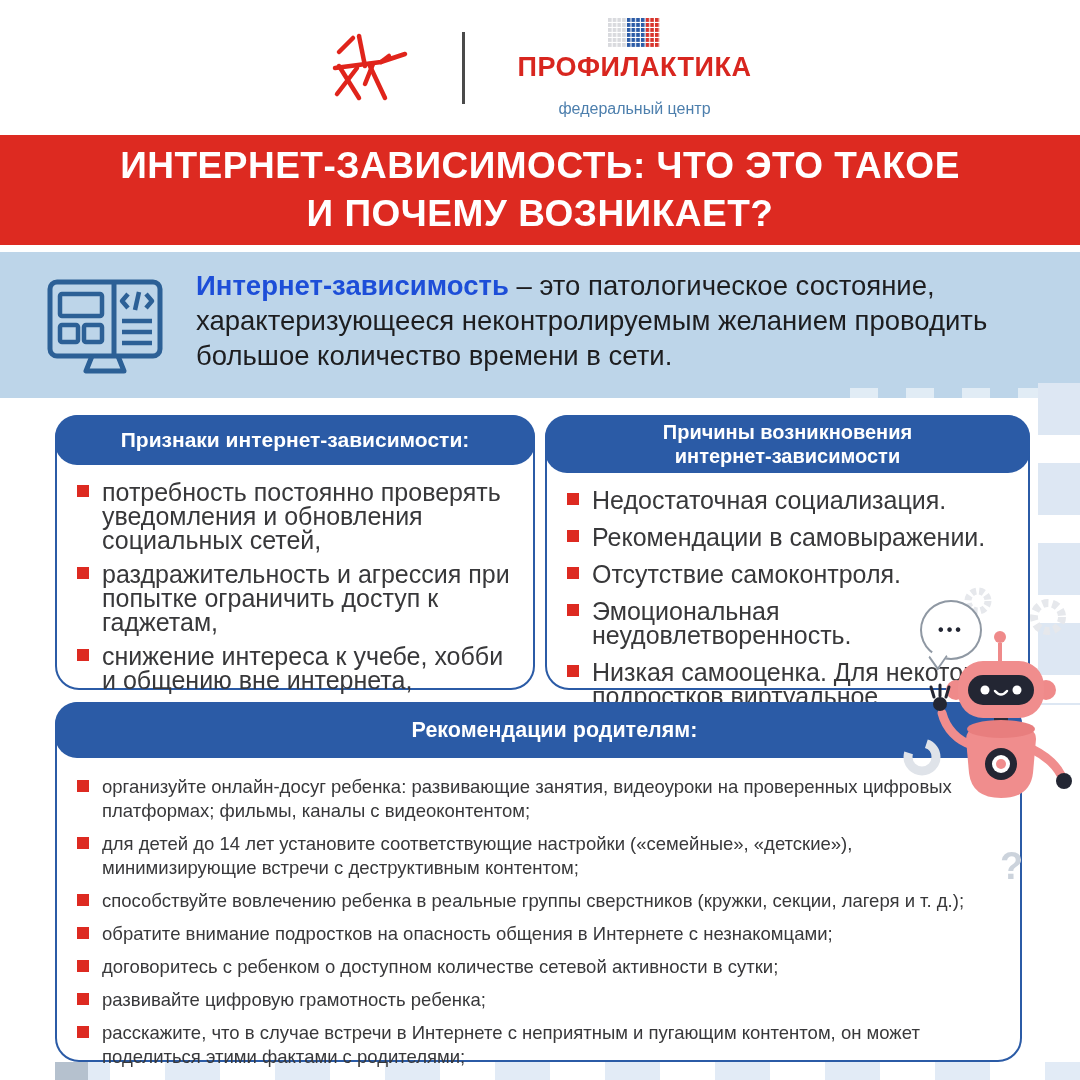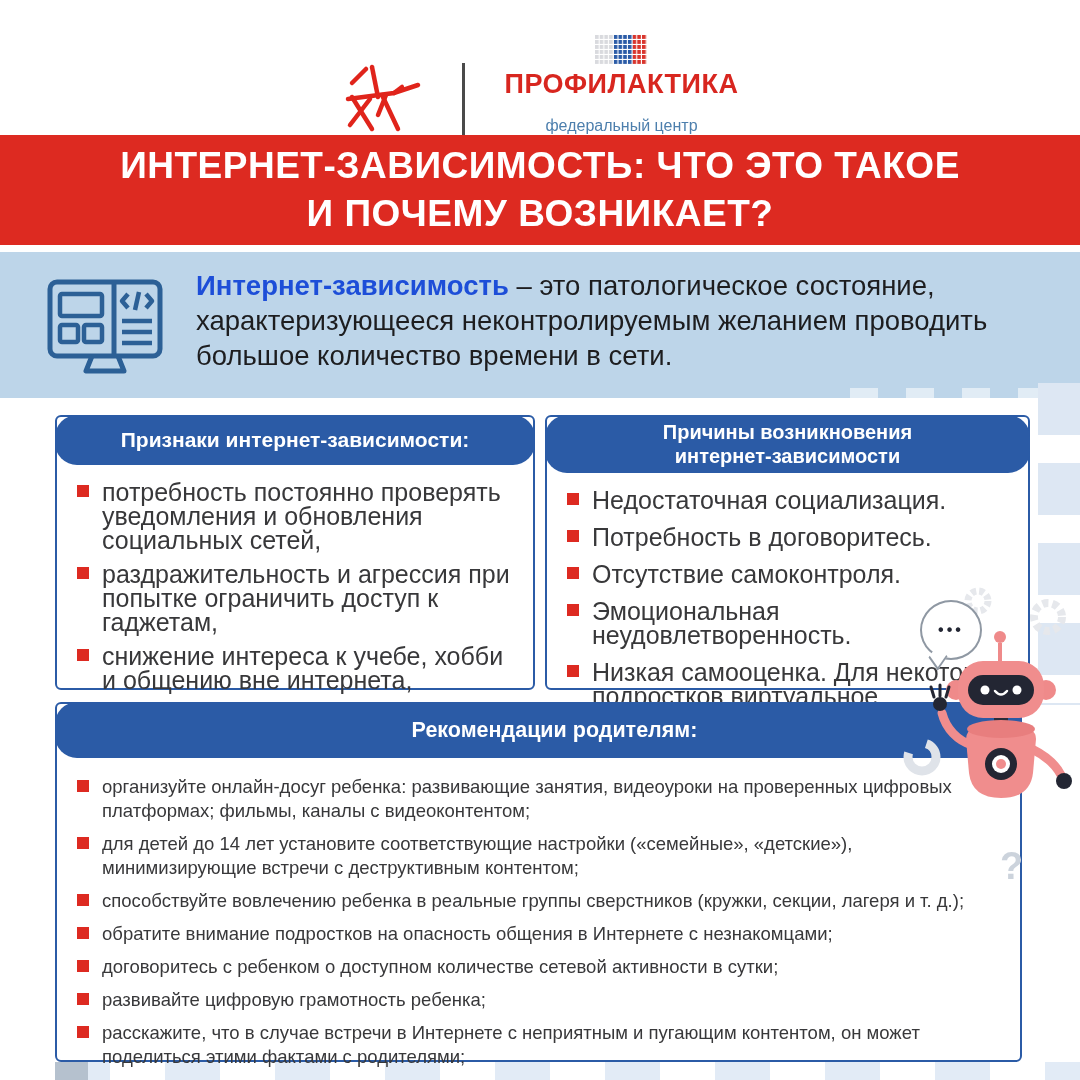--- a/index.html
+++ b/index.html
@@ -2,41 +2,41 @@
 <html><head>
 <meta charset="utf-8">
 <style>
   html,body{margin:0;padding:0;background:#ffffff;}
   *{box-sizing:border-box;}
   .page{position:relative;width:1080px;height:1080px;background:#ffffff;overflow:hidden;
         font-family:"Liberation Sans",sans-serif;color:#38383a;}
 
   
   .top{position:absolute;left:0;top:0;width:1080px;height:135px;display:flex;
-       align-items:flex-end;justify-content:center;gap:40px;}
+       align-items:center;justify-content:center;gap:53px;}
   .divider{width:3px;height:72px;background:#4a4a4a;}
   .logo-col{display:flex;flex-direction:column;align-items:center;}
   .brand{color:#d8261f;font-weight:800;font-size:27px;letter-spacing:.5px;margin-top:4px;}
   .brand-sub{color:#4d7fad;font-size:16px;margin-top:17px;}
 
   
   .banner{position:absolute;left:0;top:135px;width:1080px;height:110px;background:#dd2a21;
           display:flex;flex-direction:column;align-items:center;justify-content:center;}
   .banner div{color:#ffffff;font-weight:800;font-size:37px;line-height:48px;letter-spacing:.5px;text-align:center;}
 
   
   .definition{position:absolute;left:0;top:252px;width:1080px;height:146px;background:#bdd5e9;}
   .def-text{position:absolute;left:196px;top:16px;width:845px;font-size:27.5px;line-height:35px;color:#1d1d1f;}
   .def-text b{font-weight:800;color:#1d4ed8;}
   .monitor{position:absolute;left:42px;top:24px;}
   .def-px{position:absolute;right:30px;bottom:0;width:200px;height:10px;
           background:repeating-linear-gradient(90deg,rgba(255,255,255,.55) 0 28px,rgba(255,255,255,0) 28px 56px);}
 
   
-  .panel{position:absolute;background:#ffffff;border:2px solid #2b5ba6;border-radius:6px;z-index:1;}
+  .panel{position:absolute;background:#ffffff;border:2px solid #2b5ba6;border-radius:24px;z-index:1;}
   .panel-head{background:#2b5ba6;border-radius:22px;color:#ffffff;font-weight:800;text-align:center;
               display:flex;flex-direction:column;align-items:center;justify-content:center;
               margin:-2px -2px 0 -2px;}
   .panel-signs{left:55px;top:415px;width:480px;height:275px;}
   .panel-signs .panel-head{height:50px;font-size:21px;}
   .panel-causes{left:545px;top:415px;width:485px;height:275px;}
   .panel-causes .panel-head{height:58px;font-size:20px;line-height:24px;}
   .panel-recs{left:55px;top:702px;width:967px;height:360px;}
   .panel-recs .panel-head{height:56px;font-size:21.5px;padding-left:32px;}
 
@@ -168,21 +168,21 @@
       <span>Причины возникновения</span>
       <span>интернет-зависимости</span>
     </div>
     <ul class="bullets">
       <li>
           <span class="sq"></span>
           <span>Недостаточная социализация.</span>
         </li>
       <li>
           <span class="sq"></span>
-          <span>Потребность в договоритесь.</span>
+          <span>Рекомендации в самовыражении.</span>
         </li>
       <li>
           <span class="sq"></span>
           <span>Отсутствие самоконтроля.</span>
         </li>
       <li>
           <span class="sq"></span>
           <span>Эмоциональная неудовлетворенность.</span>
         </li>
       <li>

